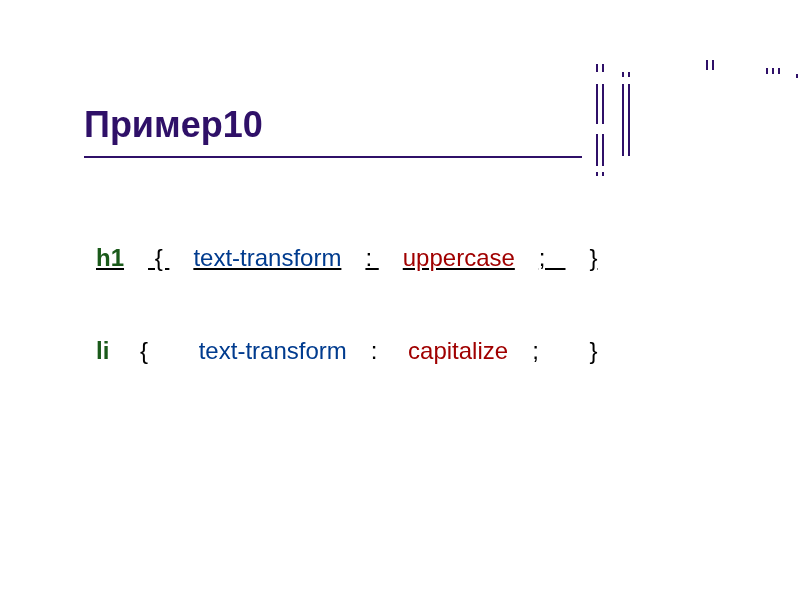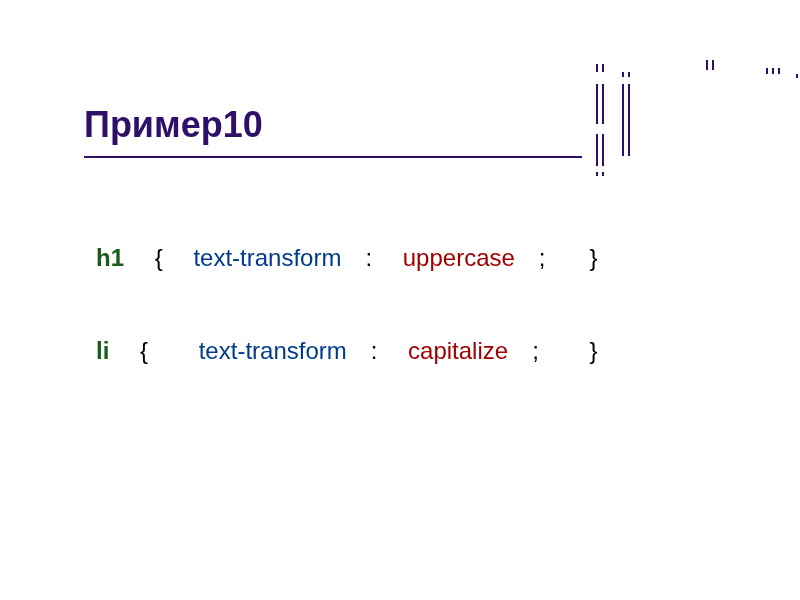--- a/index.html
+++ b/index.html
@@ -27,21 +27,21 @@
       height: 2px;
       background: #2f1068;
     }
     .code-line {
       position: absolute;
       left: 48px;
       font-size: 24px;
       line-height: 1;
       white-space: pre;
     }
-    .line1 { top: 210px; }
+    .line1 { top: 210px; text-decoration: underline; }
     .line2 { top: 303px; }
     .tok-selector { color: #1a5a1a; font-weight: bold; }
     .tok-brace    { color: #000; }
     .tok-prop     { color: #003b8e; }
     .tok-colon    { color: #000; }
     .tok-value    { color: #a00000; }
     .tok-semi     { color: #000; }
     
     .deco {
       position: absolute;

